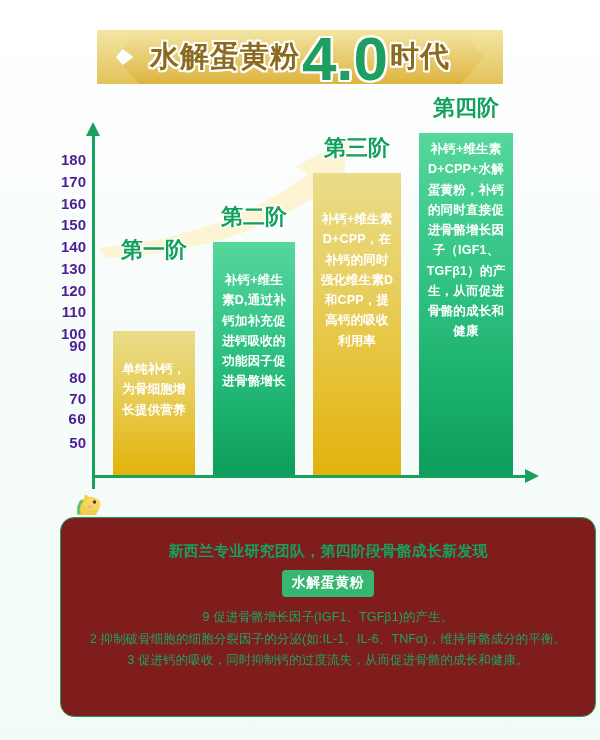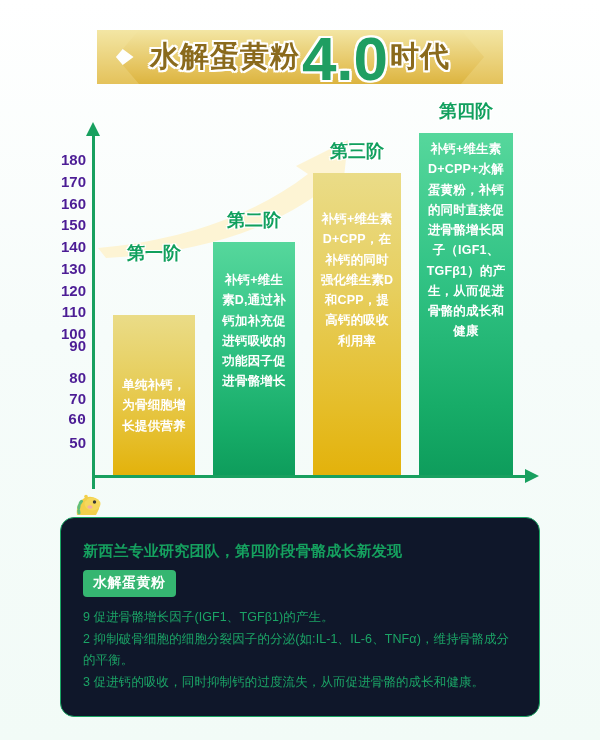--- a/index.html
+++ b/index.html
@@ -125,21 +125,21 @@
     width: 320px; height: 130px;
     pointer-events: none;
   }
 
   .bar-group { position: absolute; bottom: 15px; }
   .bar-title {
     position: absolute;
     left: 50%;
     transform: translateX(-50%);
     white-space: nowrap;
-    font-size: 18px;
+    font-size: 22px;
     font-weight: bold;
     color: #11a05e;
     text-shadow:
       -1.2px -1.2px 0 #fff, 1.2px -1.2px 0 #fff,
       -1.2px  1.2px 0 #fff, 1.2px  1.2px 0 #fff;
   }
   .bar {
     position: absolute;
     left: 0; bottom: 0;
     width: 100%;
@@ -157,27 +157,28 @@
     line-height: 1.62;
     text-align: center;
     font-weight: bold;
     letter-spacing: 0.2px;
   }
 
   
   #info-panel {
     position: absolute;
     left: 60px; top: 517px;
-    width: 480px;
+    width: 536px;
     height: 200px;
     box-sizing: border-box;
-    background: #0f172a;
+    background: #7f1d1d;
     border: 1.6px solid #1aa463;
     border-radius: 14px;
     padding: 24px 22px 0 22px;
+    text-align: center;
   }
   #mascot {
     position: absolute;
     left: 72px; top: 489px;
     width: 34px; height: 34px;
   }
   #panel-heading {
     font-size: 15px;
     font-weight: bold;
     color: #15a15f;
@@ -239,21 +240,21 @@
       <div class="y-tick" style="top: 206.154px;">100</div>
       <div class="y-tick" style="top: 218px;">90</div>
       <div class="y-tick" style="top: 249.692px;">80</div>
       <div class="y-tick" style="top: 271.462px;">70</div>
       <div class="y-tick" style="top: 293.231px; font-family: Liberation Mono, monospace;">60</div>
       <div class="y-tick" style="top: 315px;">50</div>
     </div>
 
   <div class="bar-group" id="bar-group-0" style="left:113px; width:82px; height:225px;">
     <div class="bar-title" style="bottom:210px;">第一阶</div>
-    <div class="bar gold" style="height:160px; padding-top:60px;">
+    <div class="bar gold" style="height:144px; padding-top:28px;">
       <div class="bar-text">单纯补钙，为骨细胞增长提供营养</div>
     </div>
   </div>
 
   <div class="bar-group" id="bar-group-1" style="left:213px; width:82px; height:262px;">
     <div class="bar-title" style="bottom:243px;">第二阶</div>
     <div class="bar green" style="height:233px; padding-top:28px;">
       <div class="bar-text">补钙+维生素D,通过补钙加补充促进钙吸收的功能因子促进骨骼增长</div>
     </div>
   </div>

